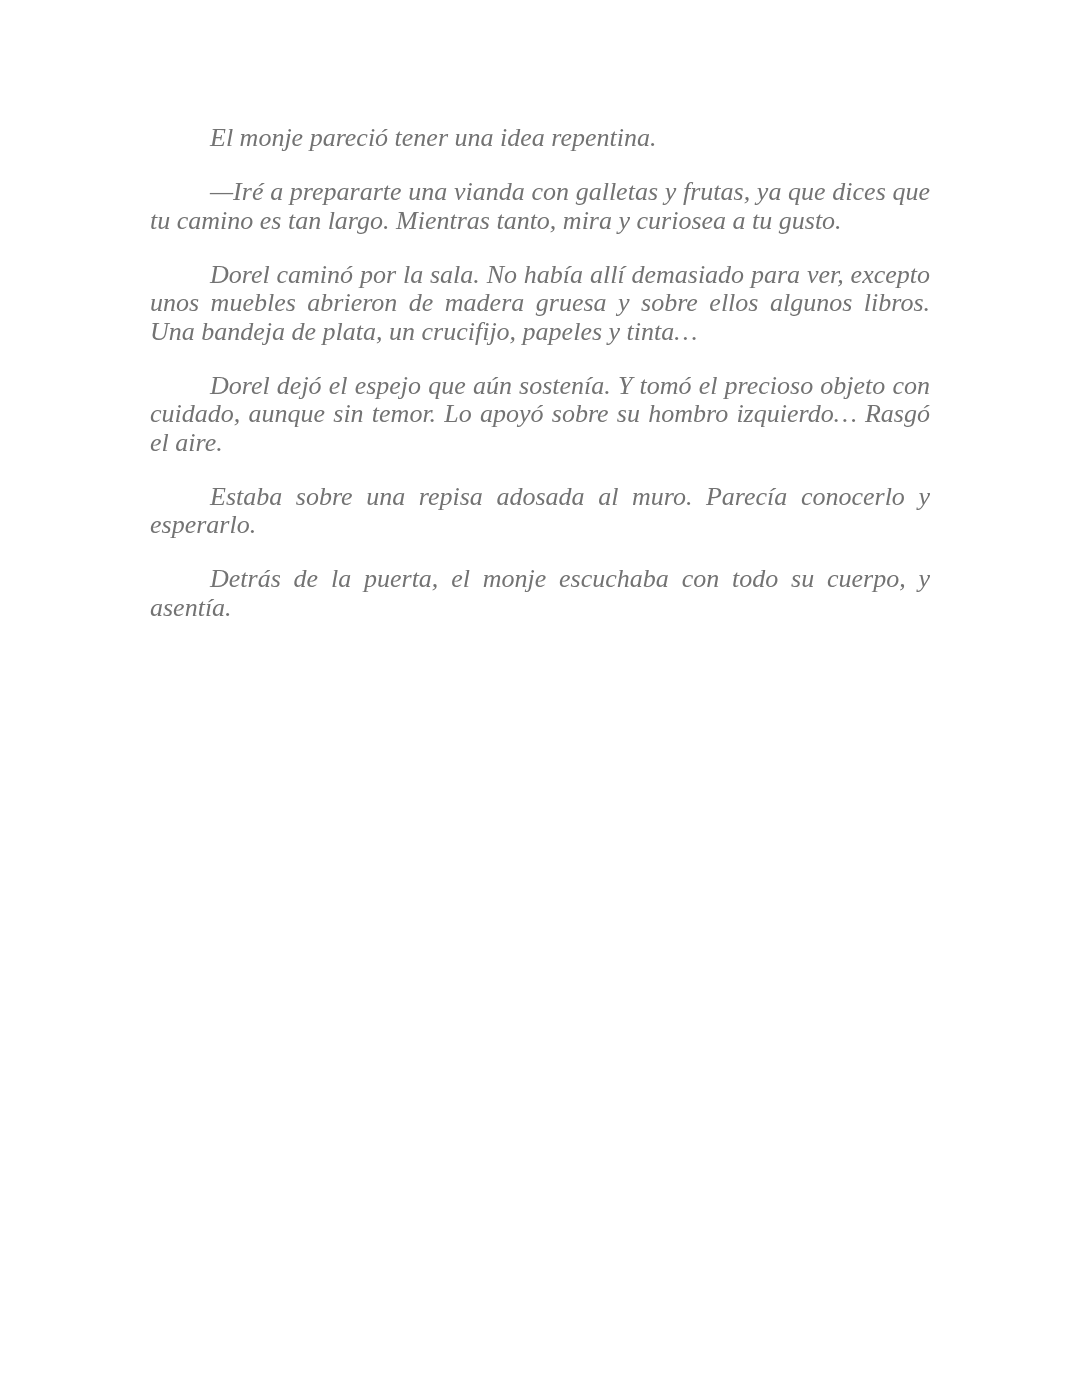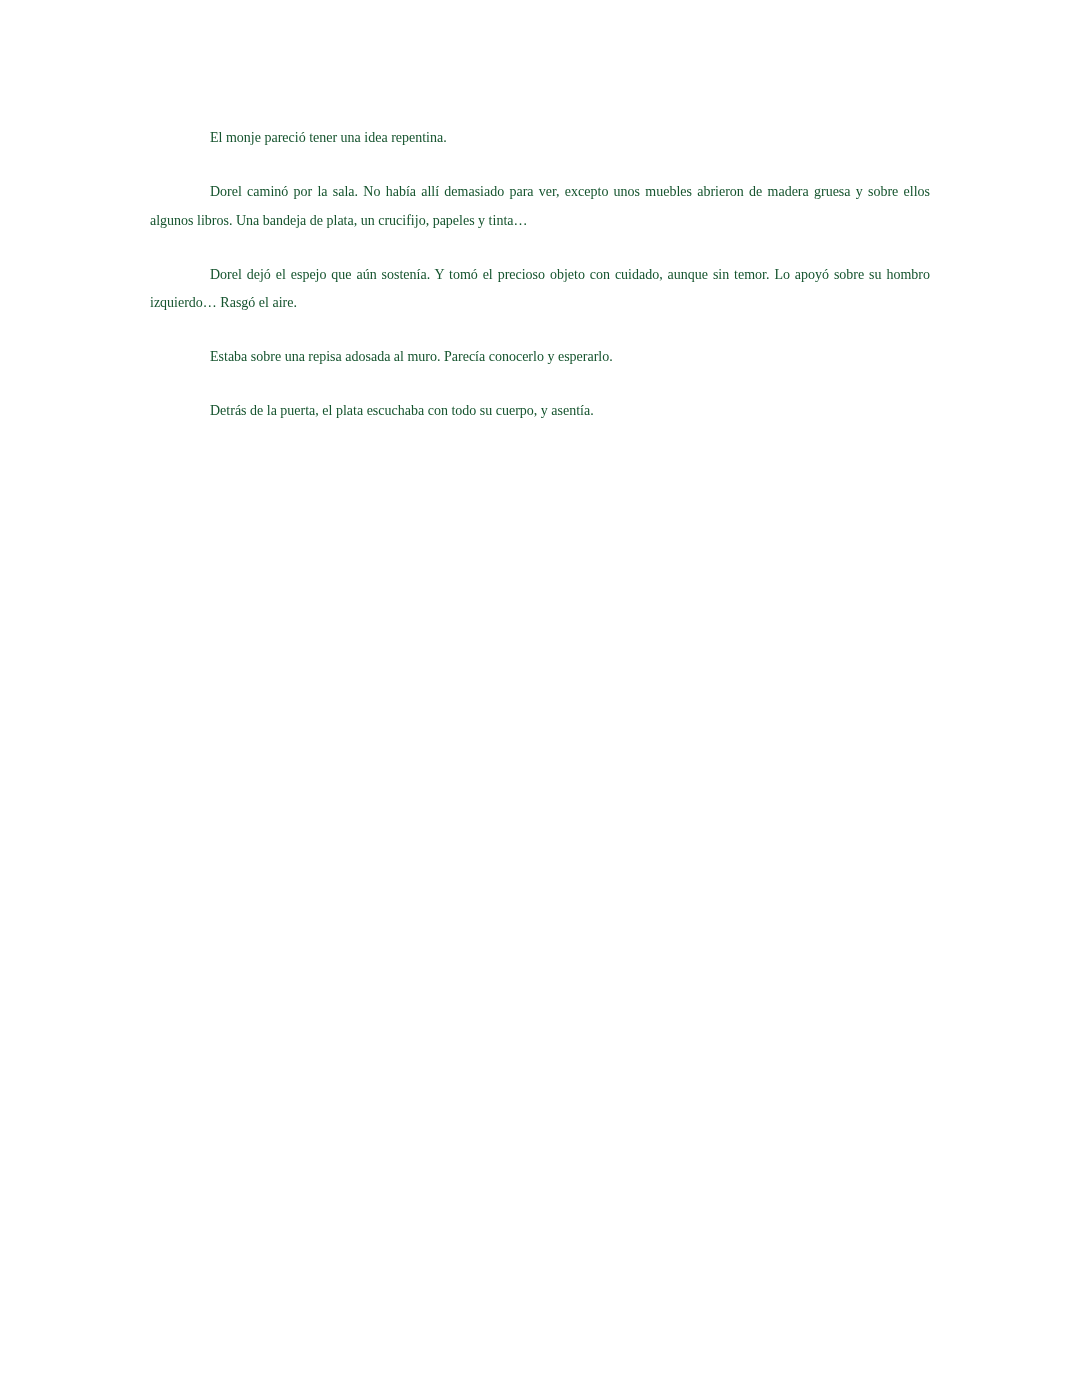--- a/index.html
+++ b/index.html
@@ -12,32 +12,34 @@
       height: 1397px;
       position: relative;
       overflow: hidden;
     }
     .page {
       position: absolute;
       left: 150px;
       top: 124px;
       width: 780px;
       font-family: "Liberation Serif", "DejaVu Serif", serif;
-      font-size: 14px;
+      font-size: 26px;
       line-height: 28.5px;
-      color: #14532d;
+      color: #737373;
+      font-style: italic;
     }
     .para {
       margin: 0 0 25.5px 0;
       text-indent: 60px;
       text-align: justify;
     }
   </style>
 </head>
 <body>
 
 <div class="page">
   <p class="para">El monje pareció tener una idea repentina.</p>
+  <p class="para">—Iré a prepararte una vianda con galletas y frutas, ya que dices que tu camino es tan largo. Mientras tanto, mira y curiosea a tu gusto.</p>
   <p class="para">Dorel caminó por la sala. No había allí demasiado para ver, excepto unos muebles abrieron de madera gruesa y sobre ellos algunos libros. Una bandeja de plata, un crucifijo, papeles y tinta…</p>
   <p class="para">Dorel dejó el espejo que aún sostenía. Y tomó el precioso objeto con cuidado, aunque sin temor. Lo apoyó sobre su hombro izquierdo… Rasgó el aire.</p>
   <p class="para">Estaba sobre una repisa adosada al muro. Parecía conocerlo y esperarlo.</p>
-  <p class="para">Detrás de la puerta, el plata escuchaba con todo su cuerpo, y asentía.</p>
+  <p class="para">Detrás de la puerta, el monje escuchaba con todo su cuerpo, y asentía.</p>
 </div>
 
 </body></html>

